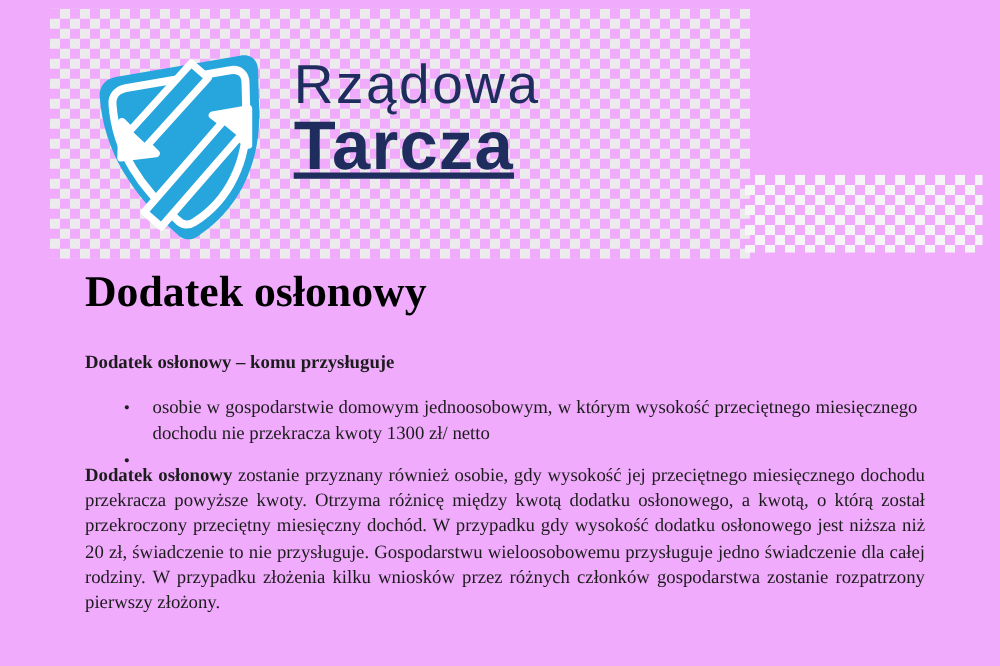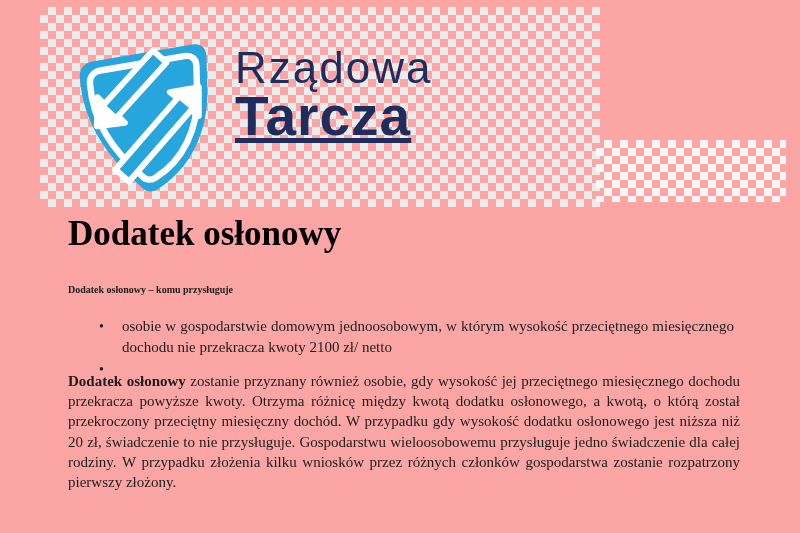--- a/index.html
+++ b/index.html
@@ -1,20 +1,20 @@
 <!DOCTYPE html>
 <html><head>
 <meta charset="utf-8">
 <style>
   * { margin:0; padding:0; box-sizing:border-box; }
   html,body { background:#ffffff; }
   .page {
     position:relative;
     width:800px; height:533px;
-    background:#fca5a5;
+    background:#f0abfc;
     overflow:hidden;
     font-family:"Liberation Serif", serif;
   }
 
   
   .logo-area {
     position:absolute; left:40px; top:7px;
     width:560px; height:200px;
   }
   .checker {
@@ -57,21 +57,21 @@
   .doc-title {
     font-family:"Liberation Serif", serif;
     font-weight:700;
     font-size:35px;
     line-height:40px;
     color:#000000;
   }
   .doc-subheading {
     margin-top:26px;
     font-weight:700;
-    font-size:10px;
+    font-size:15px;
     line-height:20px;
   }
   .doc-bullets {
     margin-top:16px;
     list-style:none;
     width:666px;
   }
   .doc-bullets li {
     position:relative;
     padding-left:54px;
@@ -125,21 +125,21 @@
   </div>
 
   <div class="doc">
     <h1 class="doc-title">Dodatek osłonowy</h1>
 
     <p class="doc-subheading">Dodatek osłonowy – komu przysługuje</p>
 
     <ul class="doc-bullets">
       <li>
         <span class="bullet-dot">•</span>
-        <span>osobie w gospodarstwie domowym jednoosobowym, w którym wysokość przeciętnego miesięcznego dochodu nie przekracza kwoty 2100 zł/ netto</span>
+        <span>osobie w gospodarstwie domowym jednoosobowym, w którym wysokość przeciętnego miesięcznego dochodu nie przekracza kwoty 1300 zł/ netto</span>
       </li>
       <li>
         <span class="bullet-dot">•</span>
       </li>
     </ul>
 
     <p class="doc-paragraph"><strong>Dodatek osłonowy</strong><span> zostanie przyznany również osobie, gdy wysokość jej przeciętnego miesięcznego dochodu przekracza powyższe kwoty. Otrzyma różnicę między kwotą dodatku osłonowego, a kwotą, o którą został przekroczony przeciętny miesięczny dochód. W przypadku gdy wysokość dodatku osłonowego jest niższa niż 20 zł, świadczenie to nie przysługuje. Gospodarstwu wieloosobowemu przysługuje jedno świadczenie dla całej rodziny. W przypadku złożenia kilku wniosków przez różnych członków gospodarstwa zostanie rozpatrzony pierwszy złożony.</span></p>
   </div>
 
 </div>

